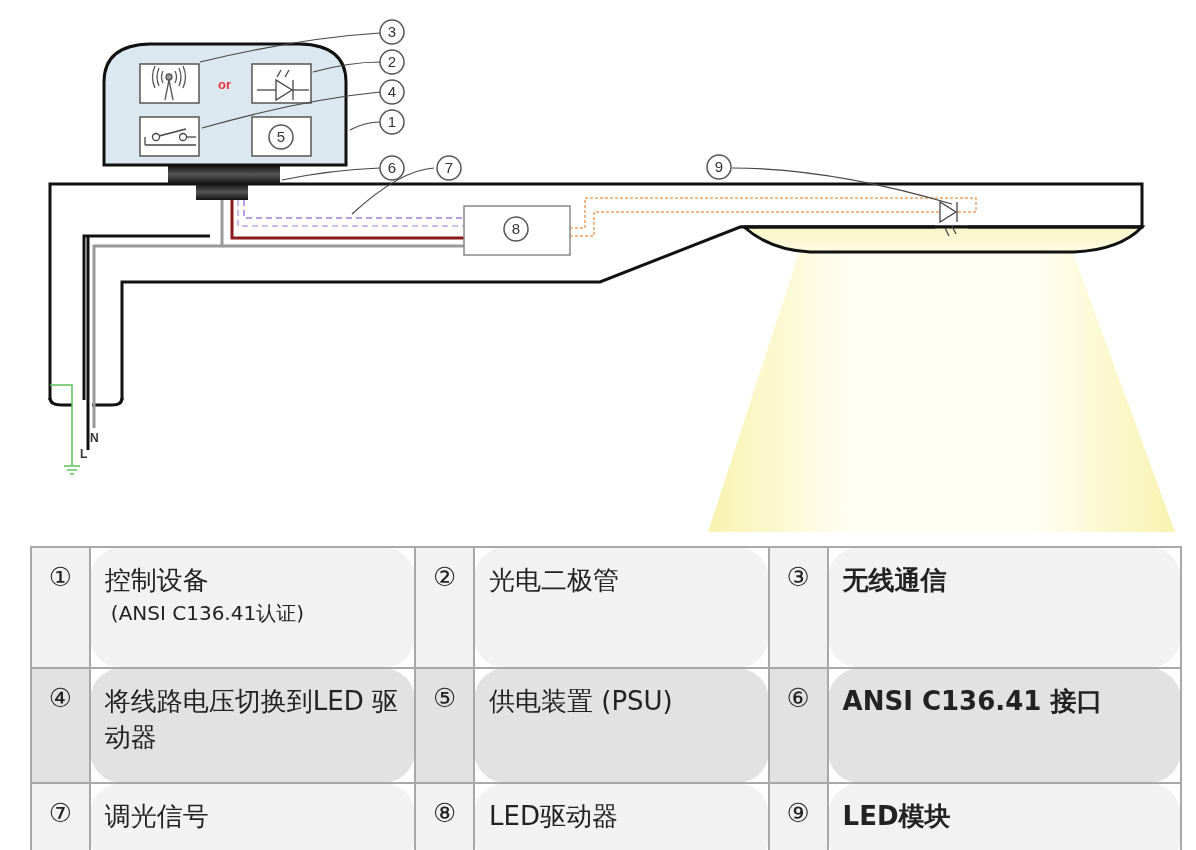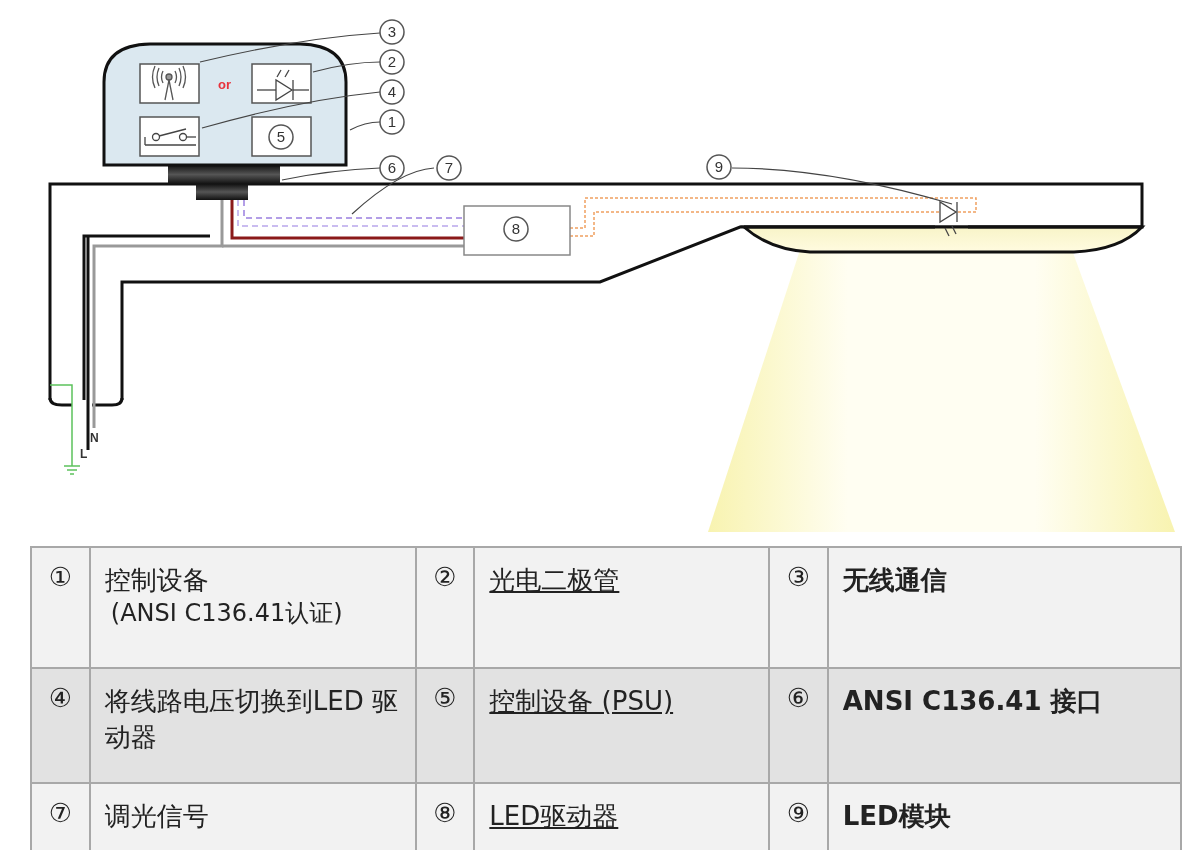--- a/index.html
+++ b/index.html
@@ -8,24 +8,24 @@
   .callout-text { font-family: "Liberation Sans", sans-serif; font-size: 15px; fill: #333; }
   .or-text { font-family: "Liberation Sans", sans-serif; font-size: 13px; font-weight: bold; fill: #e8323c; }
   .wire-text { font-family: "Liberation Sans", sans-serif; font-size: 12px; font-weight: bold; fill: #333; }
 
   #legend { position: absolute; left: 30px; top: 546px; width: 1152px; border-collapse: collapse; border: 2px solid #a8a8a8; }
   #legend td { border: 2px solid #a8a8a8; vertical-align: top; color: #222; font-family: "DejaVu Sans", sans-serif; }
   #legend tr.r0 td { background: #f2f2f2; height: 104px; }
   #legend tr.r1 td { background: #e2e2e2; height: 98px; }
   #legend tr.r2 td { background: #f2f2f2; height: 68px; }
   #legend td.num { width: 56px; text-align: center; font-size: 26px; padding-top: 14px; }
-  #legend td.lbl { padding: 14px 12px 0 14px; font-size: 26px; line-height: 36px; }
-  #legend td.lbl .sub { display: block; font-size: 24px; padding-left: 6px; line-height: 30px; }
+  #legend td.lbl { padding: 14px 12px 0 14px; font-size: 26px; line-height: 36px; border-radius: 32px; }
+  #legend td.lbl .sub { display: block; font-size: 20px; padding-left: 6px; line-height: 30px; }
   #legend td.c1 { width: 305px; }
-  #legend td.c2 { width: 274px; text-decoration: underline; }
+  #legend td.c2 { width: 274px; }
   #legend td.c3 { width: 333px; font-weight: bold; }
 </style>
 </head>
 <body>
 
 <svg id="diagram" viewBox="0 0 1196 540" xmlns="http://www.w3.org/2000/svg">
   <defs>
     <linearGradient id="beamGrad" x1="0" y1="0" x2="1" y2="0">
       <stop offset="0" stop-color="#f8f3b0"></stop>
       <stop offset="0.3" stop-color="#fffef2"></stop>
@@ -185,21 +185,21 @@
     <td class="lbl c1"><span>控制设备</span><span class="sub">(ANSI C136.41认证)</span></td>
     <td class="num">②</td>
     <td class="lbl c2">光电二极管</td>
     <td class="num">③</td>
     <td class="lbl c3">无线通信</td>
   </tr>
   <tr class="r1">
     <td class="num">④</td>
     <td class="lbl c1">将线路电压切换到LED 驱动器</td>
     <td class="num">⑤</td>
-    <td class="lbl c2">控制设备 (PSU)</td>
+    <td class="lbl c2">供电装置 (PSU)</td>
     <td class="num">⑥</td>
     <td class="lbl c3">ANSI C136.41 接口</td>
   </tr>
   <tr class="r2">
     <td class="num">⑦</td>
     <td class="lbl c1">调光信号</td>
     <td class="num">⑧</td>
     <td class="lbl c2">LED驱动器</td>
     <td class="num">⑨</td>
     <td class="lbl c3">LED模块</td>

